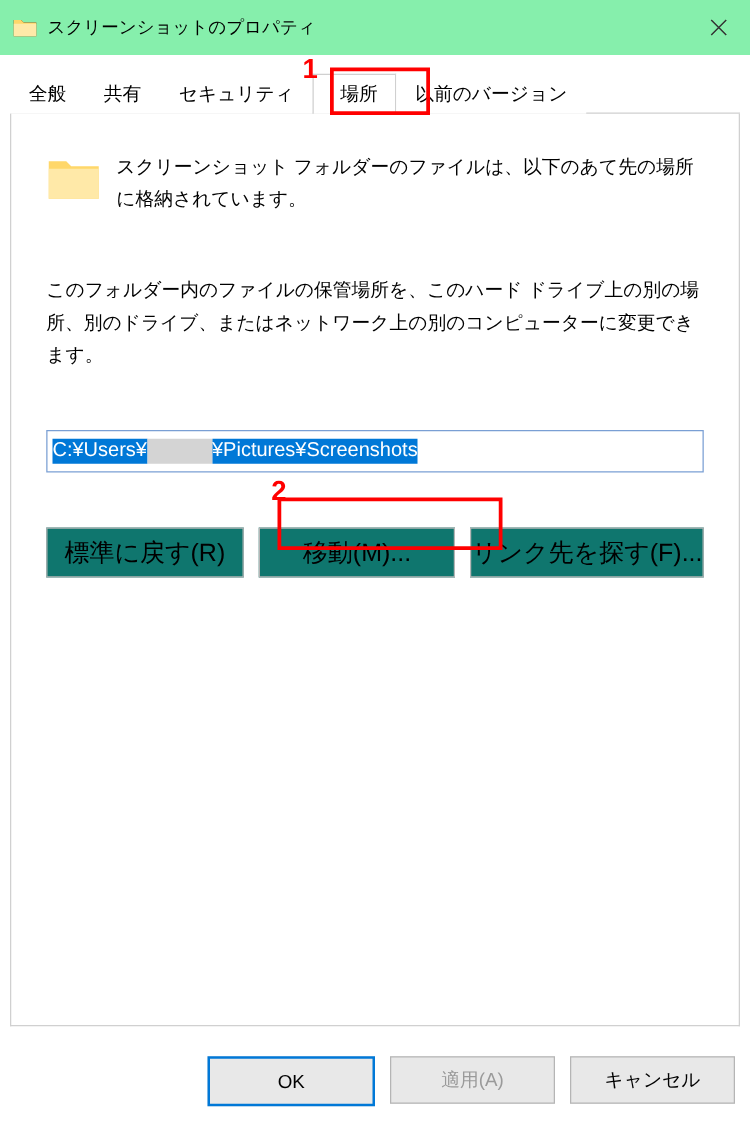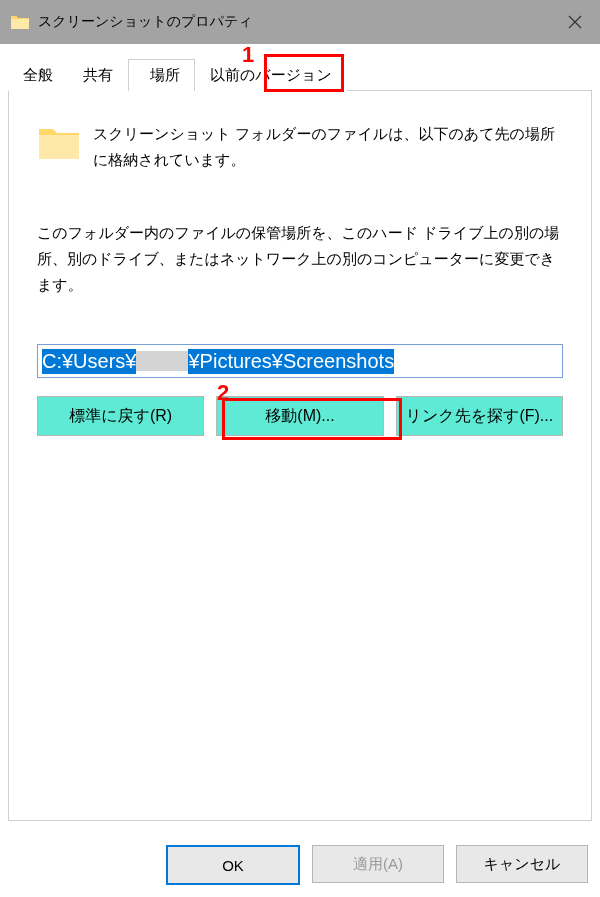--- a/index.html
+++ b/index.html
@@ -12,21 +12,21 @@
     background: #fff;
     color: #000;
     overflow: hidden;
   }
   .titlebar {
     height: 44px;
     display: flex;
     align-items: center;
     padding-left: 10px;
     position: relative;
-    background: #a3a3a3;
+    background: #86efac;
   }
   .titlebar .foldericon {
     width: 20px;
     height: 16px;
     margin-right: 8px;
   }
   .titlebar .title {
     font-size: 14px;
   }
   .titlebar .close {
@@ -92,21 +92,21 @@
     margin-top: 46px;
     line-height: 1.75;
   }
   .pathbox {
     margin-top: 46px;
     border: 1px solid #7a9fd4;
     height: 32px;
     display: flex;
     align-items: center;
     padding: 0 4px;
-    font-size: 20px;
+    font-size: 16px;
     position: relative;
   }
   .pathseg {
     background: #0078d7;
     color: #fff;
     padding: 1px 0;
     white-space: pre;
   }
   .redacted {
     display: inline-block;
@@ -117,26 +117,27 @@
   }
   .btnrow {
     margin-top: 18px;
     display: flex;
     gap: 12px;
   }
   .btn {
     flex: 1;
     height: 38px;
     border: 1px solid #b5b5b5;
-    background: #5eead4;
+    background: #0f766e;
     display: flex;
     align-items: center;
     justify-content: center;
-    font-size: 16px;
+    font-size: 20px;
     white-space: nowrap;
+    margin-top: 26px;
   }
   .footer {
     position: absolute;
     bottom: 12px;
     right: 12px;
     display: flex;
     gap: 12px;
   }
   .fbtn {
     width: 130px;
@@ -185,20 +186,21 @@
   <div class="close">
     <svg width="14" height="14" viewBox="0 0 14 14">
       <path d="M1 1 L13 13 M13 1 L1 13" stroke="#333" stroke-width="1.2" fill="none"></path>
     </svg>
   </div>
 </div>
 
 <div class="tabs">
   <div class="tab">全般</div>
   <div class="tab">共有</div>
+  <div class="tab">セキュリティ</div>
   <div class="tab active">場所</div>
   <div class="tab">以前のバージョン</div>
 </div>
 
 <div class="content">
   <div class="row1">
     <span class="bigicon">
       <svg viewBox="0 0 44 40">
         <path d="M2 6 h14 l4 4 h22 v26 h-40 z" fill="#ffd76a"></path>
         <path d="M2 12 h40 v24 h-40 z" fill="#ffe9a8"></path>

